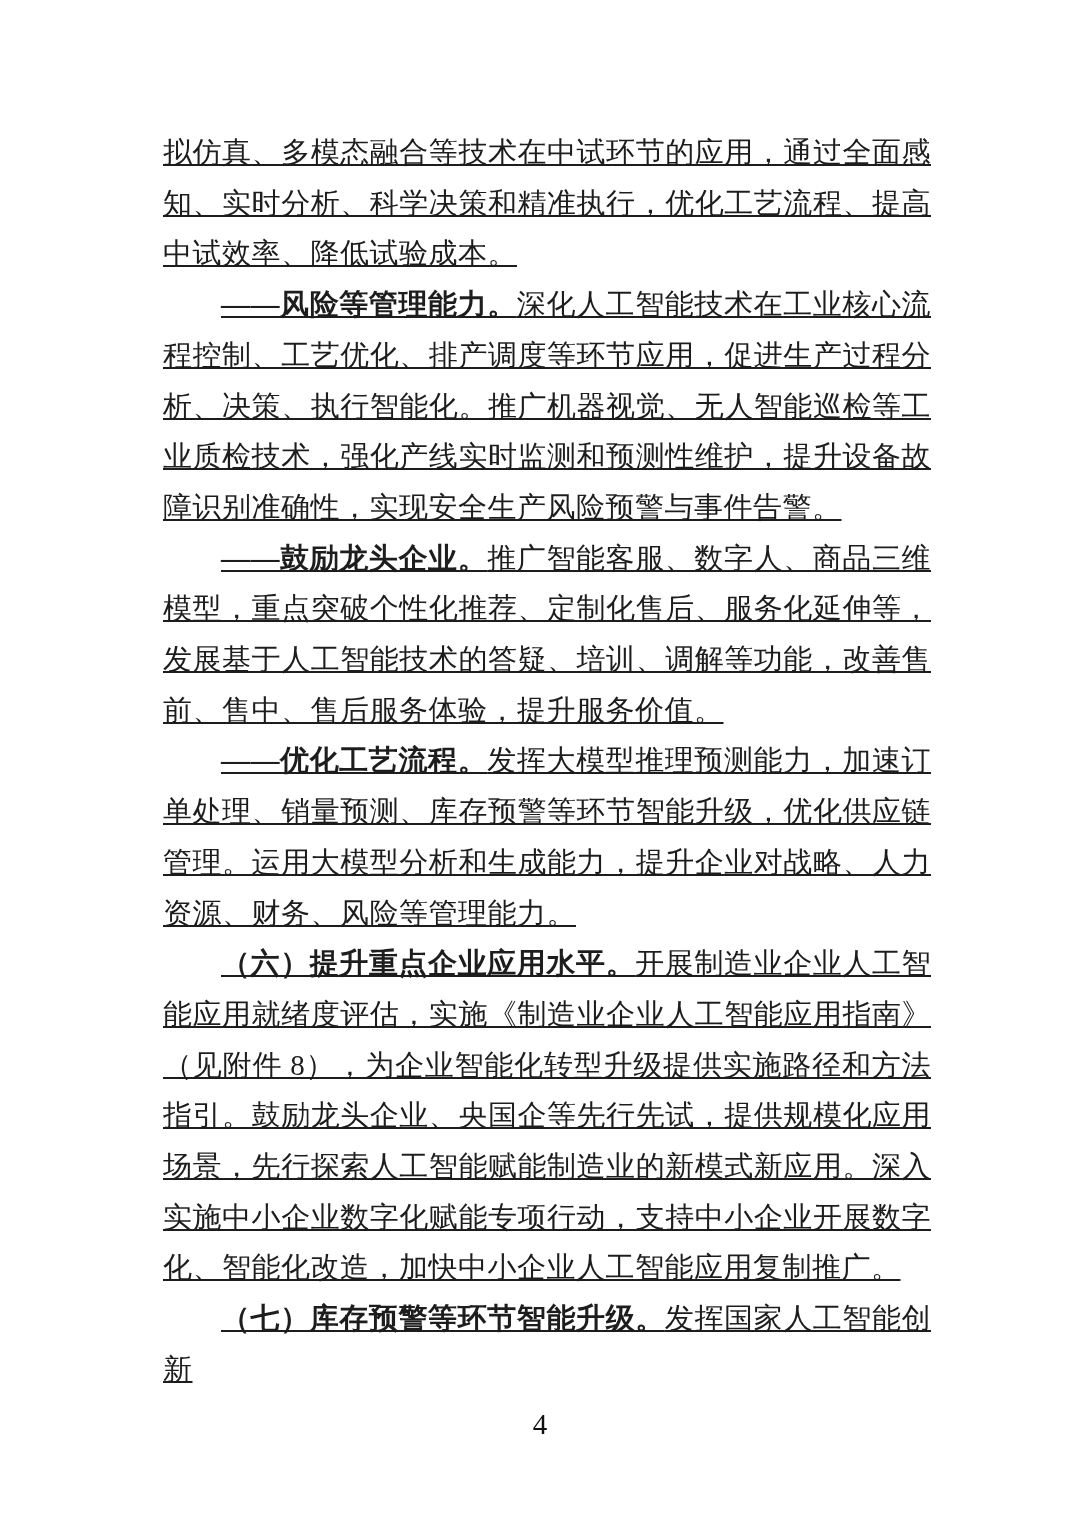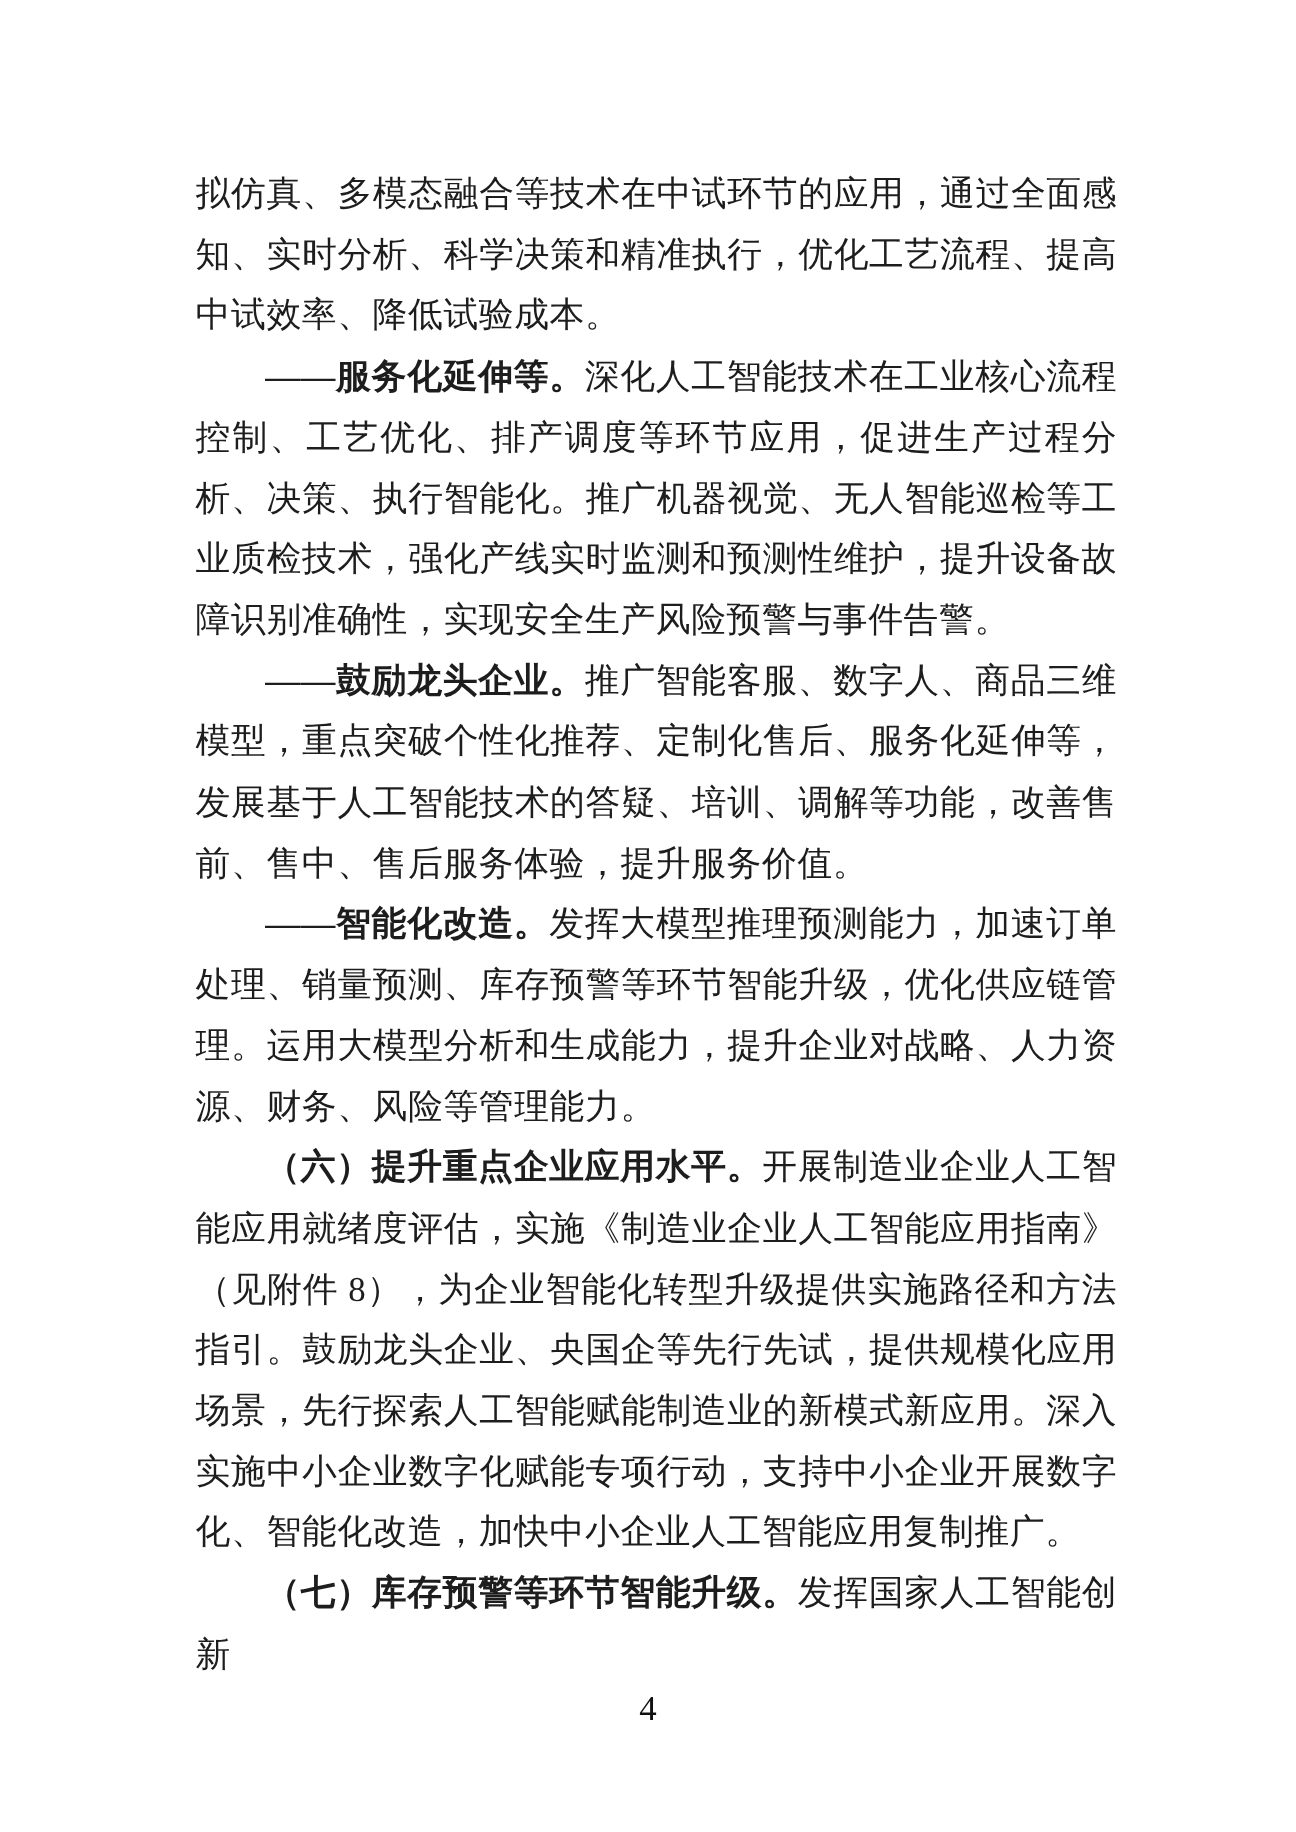--- a/index.html
+++ b/index.html
@@ -11,22 +11,23 @@
     position: relative;
     width: 1080px;
     height: 1527px;
     overflow: hidden;
     font-family: "Liberation Serif", "DejaVu Serif", serif;
     color: #1d1d1d;
   }
   .page {
     position: absolute;
     left: 163px;
-    top: 137px;
+    top: 127px;
     width: 768px;
+    text-decoration: underline;
   }
   .para {
     margin: 0;
     font-size: 29px;
     line-height: 50.7px;
     letter-spacing: 0.5px;
     text-align: justify;
     text-justify: inter-ideograph;
     text-align-last: left;
     text-indent: 2em;
@@ -47,25 +48,25 @@
     color: #111111;
   }
 </style>
 </head>
 <body>
 
 <div class="page">
 
   <p class="para continuation"><span class="lead"></span><span>拟仿真、多模态融合等技术在中试环节的应用，通过全面感知、实时分析、科学决策和精准执行，优化工艺流程、提高中试效率、降低试验成本。</span></p>
 
-  <p class="para"><span class="lead">——服务化延伸等。</span><span>深化人工智能技术在工业核心流程控制、工艺优化、排产调度等环节应用，促进生产过程分析、决策、执行智能化。推广机器视觉、无人智能巡检等工业质检技术，强化产线实时监测和预测性维护，提升设备故障识别准确性，实现安全生产风险预警与事件告警。</span></p>
+  <p class="para"><span class="lead">——风险等管理能力。</span><span>深化人工智能技术在工业核心流程控制、工艺优化、排产调度等环节应用，促进生产过程分析、决策、执行智能化。推广机器视觉、无人智能巡检等工业质检技术，强化产线实时监测和预测性维护，提升设备故障识别准确性，实现安全生产风险预警与事件告警。</span></p>
 
   <p class="para"><span class="lead">——鼓励龙头企业。</span><span>推广智能客服、数字人、商品三维模型，重点突破个性化推荐、定制化售后、服务化延伸等，发展基于人工智能技术的答疑、培训、调解等功能，改善售前、售中、售后服务体验，提升服务价值。</span></p>
 
-  <p class="para"><span class="lead">——智能化改造。</span><span>发挥大模型推理预测能力，加速订单处理、销量预测、库存预警等环节智能升级，优化供应链管理。运用大模型分析和生成能力，提升企业对战略、人力资源、财务、风险等管理能力。</span></p>
+  <p class="para"><span class="lead">——优化工艺流程。</span><span>发挥大模型推理预测能力，加速订单处理、销量预测、库存预警等环节智能升级，优化供应链管理。运用大模型分析和生成能力，提升企业对战略、人力资源、财务、风险等管理能力。</span></p>
 
   <p class="para"><span class="lead">（六）提升重点企业应用水平。</span><span>开展制造业企业人工智能应用就绪度评估，实施《制造业企业人工智能应用指南》（见附件 8），为企业智能化转型升级提供实施路径和方法指引。鼓励龙头企业、央国企等先行先试，提供规模化应用场景，先行探索人工智能赋能制造业的新模式新应用。深入实施中小企业数字化赋能专项行动，支持中小企业开展数字化、智能化改造，加快中小企业人工智能应用复制推广。</span></p>
 
   <p class="para"><span class="lead">（七）库存预警等环节智能升级。</span><span>发挥国家人工智能创新</span></p>
 
 </div>
 
 <div class="page-number">4</div>
 
 </body></html>

